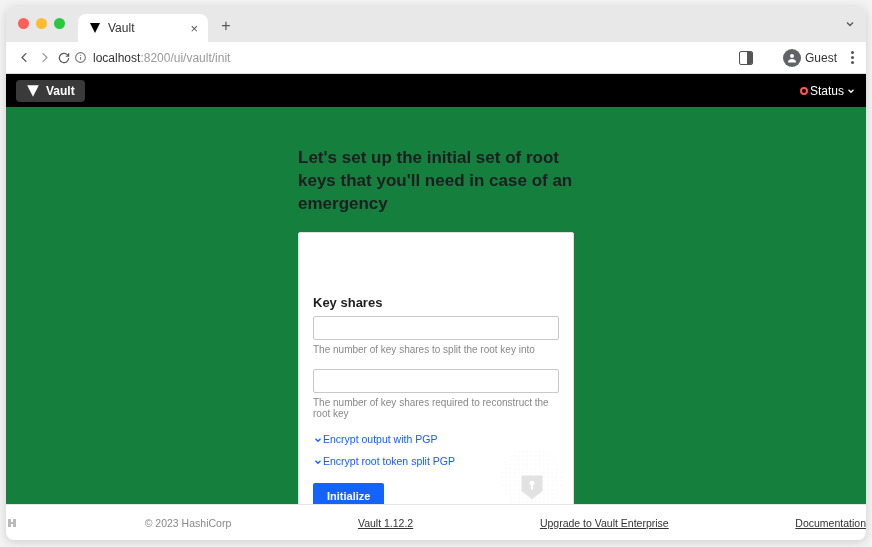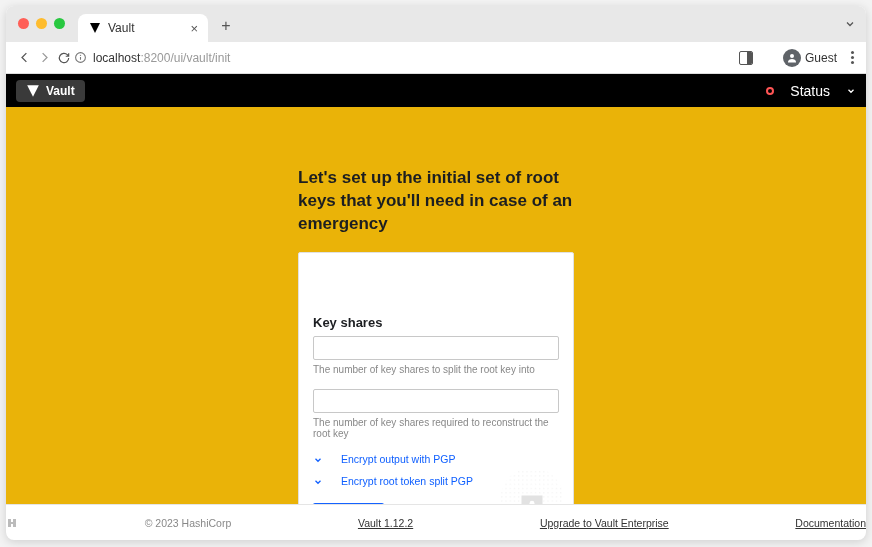--- a/index.html
+++ b/index.html
@@ -23,30 +23,30 @@
 .addr { flex: 1; display: flex; align-items: center; font-size: 12px; color: #333; gap: 6px; }
 .addr .url-host { color: #999; }
 .addr .url-path { color: #333; }
 .tool-right { display: flex; align-items: center; gap: 10px; }
 .guest { display: flex; align-items: center; gap: 4px; font-size: 12px; color: #333; padding-left: 20px; }
 .guest-avatar { width: 18px; height: 18px; border-radius: 50%; background: #5f6368; display: flex; align-items: center; justify-content: center; }
 .menu-dots { display: flex; flex-direction: column; gap: 2px; padding: 0 4px; cursor: pointer; }
 .menu-dots span { width: 3px; height: 3px; background: #555; border-radius: 50%; }
 .app-header { height: 33px; background: #000; display: flex; align-items: center; padding: 0 10px; justify-content: space-between; }
 .brand { display: flex; align-items: center; gap: 6px; background: #3a3a3a; border-radius: 4px; padding: 4px 10px; color: #fff; font-size: 12px; font-weight: 600; }
-.status { display: flex; align-items: center; gap: 16px; color: #fff; font-size: 14px; cursor: pointer; }
+.status { display: flex; align-items: center; gap: 2px; color: #fff; font-size: 12px; cursor: pointer; }
 .status-dot { width: 8px; height: 8px; border-radius: 50%; border: 2px solid #ff5555; }
-.content { flex: 1; overflow: auto; padding-top: 60px; display: flex; justify-content: center; background: #eab308; }
+.content { flex: 1; overflow: auto; padding-top: 40px; display: flex; justify-content: center; background: #15803d; }
 .card-wrap { width: 276px; }
 .headline { font-size: 17px; font-weight: 700; color: #1c1e21; line-height: 1.35; margin-bottom: 16px; }
 .card { border: 1px solid #e1e1e1; border-radius: 2px; padding: 14px 14px 18px 14px; position: relative; background: #fff; }
 .field-label { font-size: 13px; font-weight: 700; color: #1c1e21; margin-bottom: 6px; display: block; margin-top: 48px; }
 .text-input { width: 100%; height: 24px; border: 1px solid #c8c8c8; border-radius: 2px; padding: 0 6px; font-size: 12px; }
 .help { font-size: 10px; color: #888; margin-top: 4px; margin-bottom: 14px; display: block; }
-.expander { display: flex; align-items: flex-end; gap: 18px; font-size: 10.5px; color: #1060ff; cursor: pointer; margin-bottom: 10px; }
+.expander { display: flex; align-items: flex-end; gap: 0; font-size: 10.5px; color: #1060ff; cursor: pointer; margin-bottom: 10px; }
 .btn-primary { background: #1563ff; color: #fff; border: none; border-radius: 2px; padding: 7px 14px; font-size: 11px; font-weight: 600; cursor: pointer; margin-top: 6px; }
 .shield-bg { position: absolute; right: 6px; bottom: 6px; opacity: 0.6; pointer-events: none; }
 .footer { height: 36px; border-top: 1px solid #e5e5e5; display: flex; align-items: center; justify-content: space-between; gap: 14px; font-size: 10.5px; color: #555; }
 .footer a { color: #333; text-decoration: underline; cursor: pointer; }
 .footer .copyright { color: #888; }
 .panel-icon { width:14px; height:14px; border:1.5px solid #555; border-radius:2px; position:relative; }
 .panel-icon::after { content:""; position:absolute; right:0; top:0; bottom:0; width:5px; background:#555; border-radius:0 1px 1px 0; }
 svg { display: block; }
 </style>
 </head>

